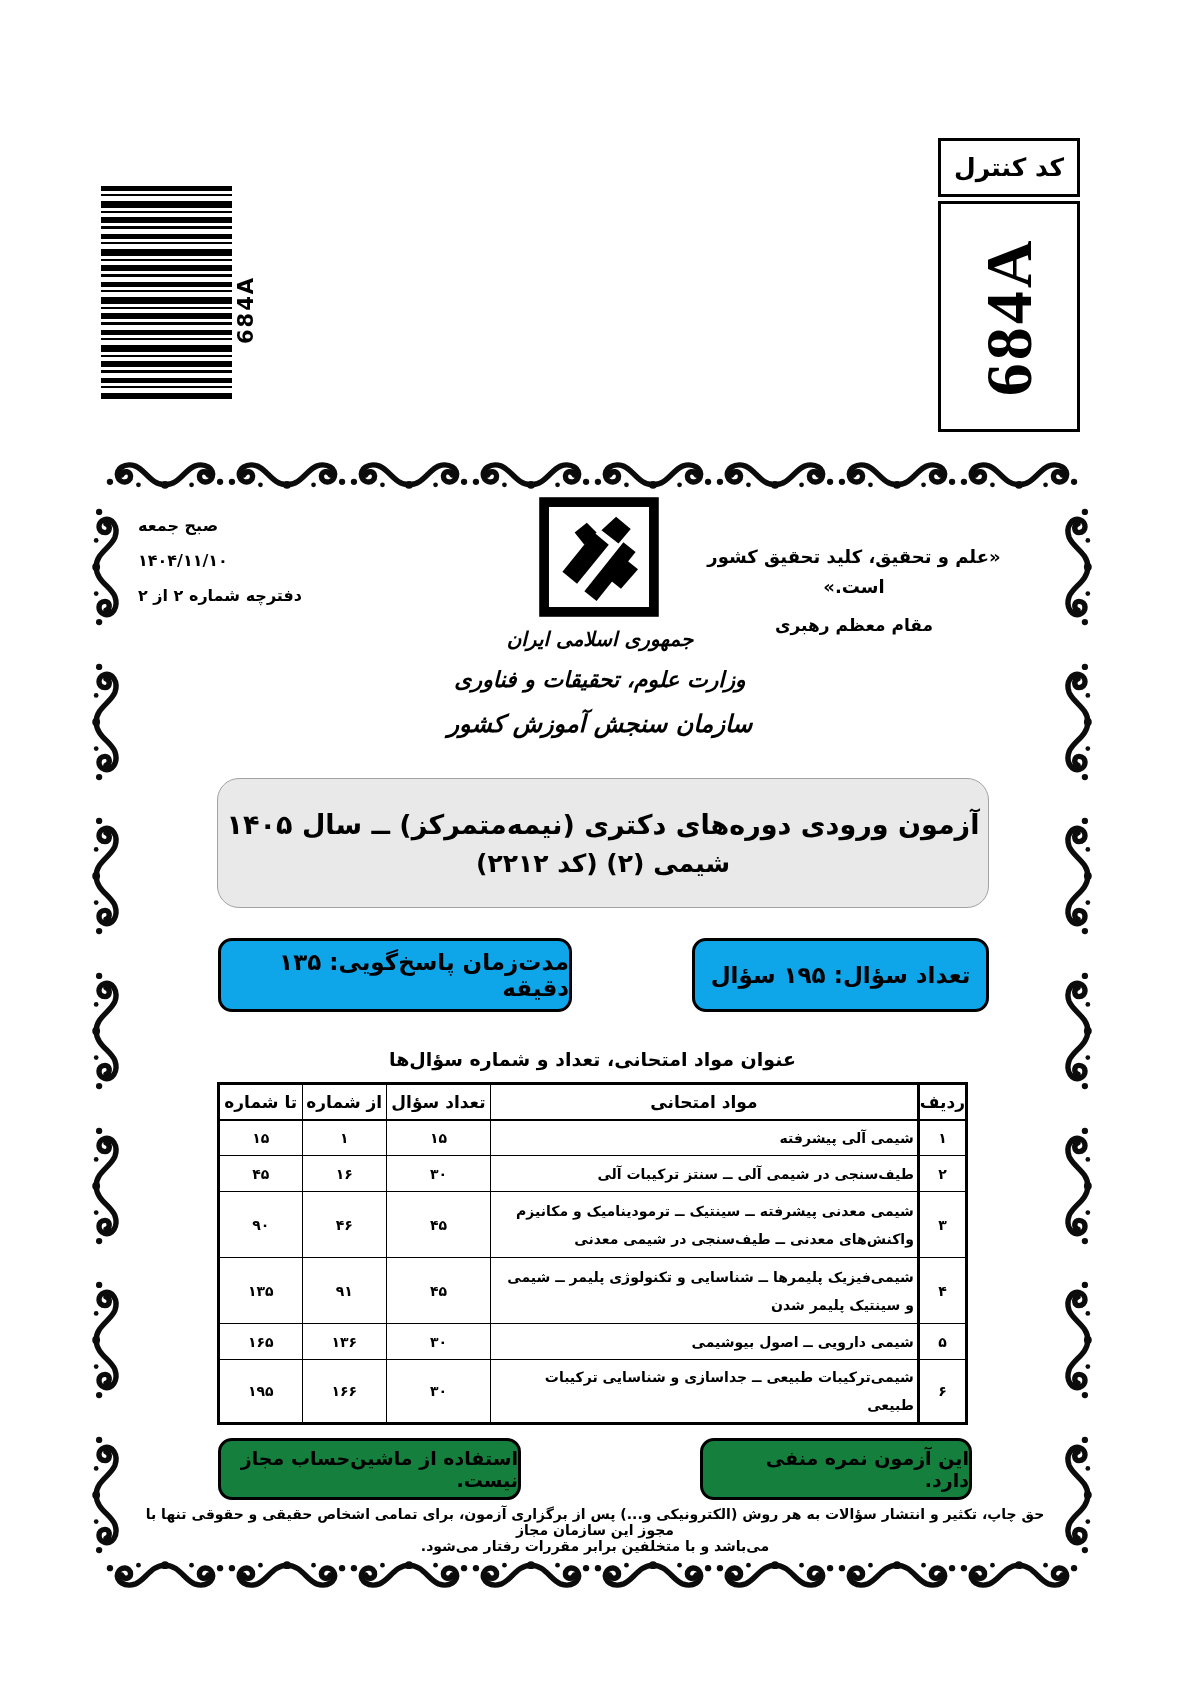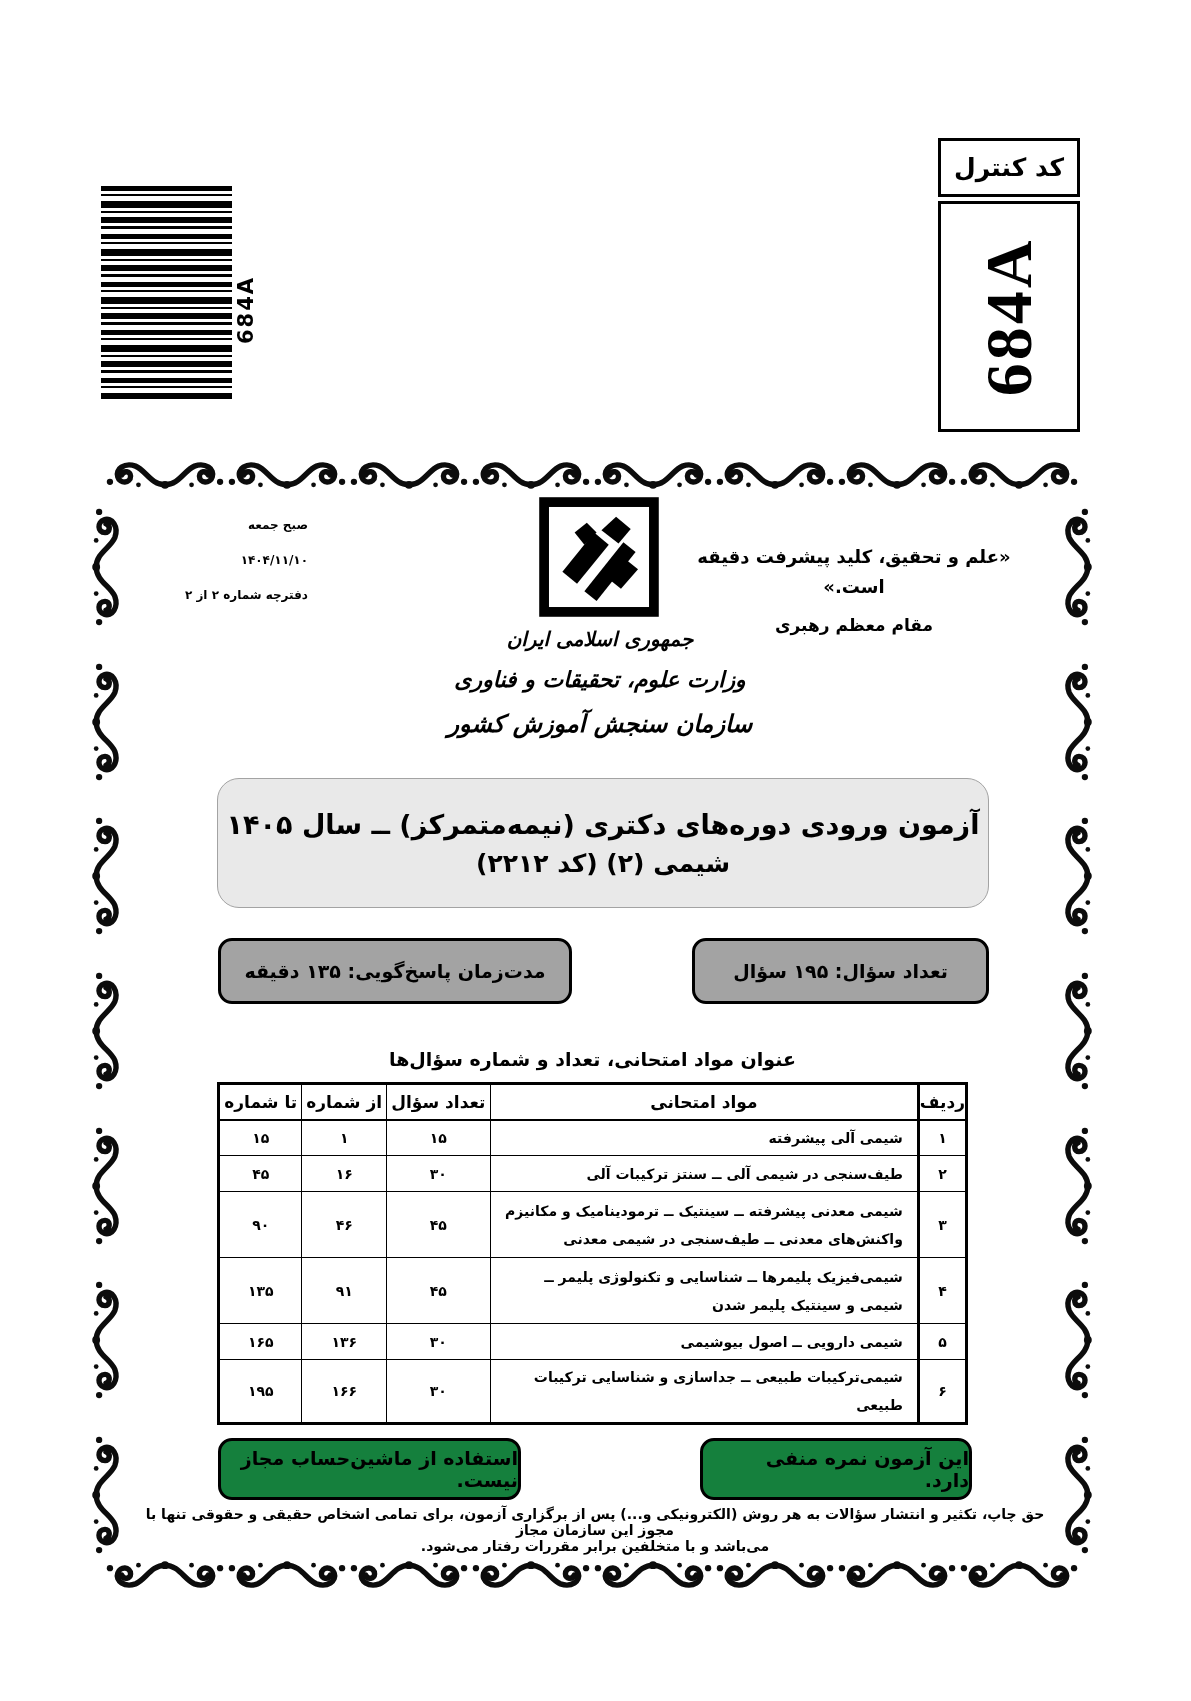--- a/index.html
+++ b/index.html
@@ -48,21 +48,21 @@
   .orn { position:absolute; display:flex; }
   .orn-top    { left:106px; top:456px;  width:972px; height:38px; justify-content:space-between; }
   .orn-bottom { left:106px; top:1558px; width:972px; height:38px; justify-content:space-between; }
   .orn-left   { left:88px;  top:508px;  width:36px;  height:1046px; flex-direction:column; justify-content:space-between; }
   .orn-right  { left:1060px;top:508px;  width:36px;  height:1046px; flex-direction:column; justify-content:space-between; }
   .defs-svg { position:absolute; width:0; height:0; }
 
   
   .date-block {
     position:absolute; left:138px; top:508px; width:170px;
-    text-align:right; font-weight:bold; font-size:12px; line-height:35px;
+    text-align:left; font-weight:bold; font-size:16px; line-height:35px;
   }
   .logo {
     position:absolute; left:538px; top:496px; width:122px; height:122px;
   }
   .org-lines {
     position:absolute; left:410px; top:620px; width:380px; text-align:center;
     font-family:"DejaVu Serif", serif; font-style:italic; font-weight:bold;
   }
   .org-l1 { font-size:20px; line-height:38px; }
   .org-l2 { font-size:22px; line-height:42px; }
@@ -76,43 +76,43 @@
   
   .title-box {
     position:absolute; left:217px; top:778px; width:772px; height:130px;
     background:#e9e9e9; border:1px solid #a3a3a3; border-radius:22px;
     display:flex; flex-direction:column; align-items:center; justify-content:center;
     gap:9px; font-weight:bold;
   }
   .title-line1 { font-size:27px; }
   .title-line2 { font-size:25px; }
   .info-box {
-    position:absolute; top:938px; height:66px;
-    background:#a3a3a3; border:3px solid #000; border-radius:14px;
+    position:absolute; top:938px; height:74px;
+    background:#0ea5e9; border:3px solid #000; border-radius:14px;
     display:flex; align-items:center; justify-content:center;
-    font-weight:bold; font-size:19px;
+    font-weight:bold; font-size:23px;
   }
   .info-right { left:692px; width:297px; }
   .info-left  { left:218px; width:354px; }
 
   
   .table-caption {
     position:absolute; left:217px; top:1048px; width:751px;
     text-align:center; font-weight:bold; font-size:19px;
   }
   table.exam-table {
     position:absolute; left:217px; top:1082px; width:751px;
     border-collapse:collapse; border:3px solid #000;
   }
   .exam-table th, .exam-table td { border:1.5px solid #000; font-weight:bold; }
   .exam-table thead th { font-size:17px; height:36px; border-bottom:2.5px solid #000; }
   .exam-table td { font-size:14px; }
   .exam-table .c-radif  { border-left:3px solid #000; }
   .exam-table td.num, .exam-table td.radif { text-align:center; }
-  .exam-table td.subject { text-align:right; padding:3px 14px; line-height:28px; }
+  .exam-table td.subject { text-align:right; padding:3px 3px; line-height:28px; }
   .exam-table tr.h36 td { height:36px; }
   .exam-table tr.h66 td { height:66px; }
 
   
   .notice-box {
     position:absolute; top:1438px; height:62px; background:#15803d;
     border:3px solid #000; border-radius:14px;
     display:flex; align-items:center; justify-content:center;
     font-weight:bold; font-size:19px;
   }
@@ -276,21 +276,21 @@
     </svg>
   </div>
 
   <div class="org-lines">
     <div class="org-l1">جمهوری اسلامی ایران</div>
     <div class="org-l2">وزارت علوم، تحقیقات و فناوری</div>
     <div class="org-l3">سازمان سنجش آموزش کشور</div>
   </div>
 
   <div class="quote-block">
-    <div>«علم و تحقیق، کلید پیشرفت دقیقه است.»</div>
+    <div>«علم و تحقیق، کلید تحقیق کشور است.»</div>
     <div class="quote-attr">مقام معظم رهبری</div>
   </div>
 
   <div class="title-box">
     <div class="title-line1">آزمون ورودی دوره‌های دکتری (نیمه‌متمرکز) ــ سال ۱۴۰۵</div>
     <div class="title-line2">شیمی (۲) (کد ۲۲۱۲)</div>
   </div>
 
   <div class="info-box info-right">
     <span>تعداد سؤال: ۱۹۵ سؤال</span>

